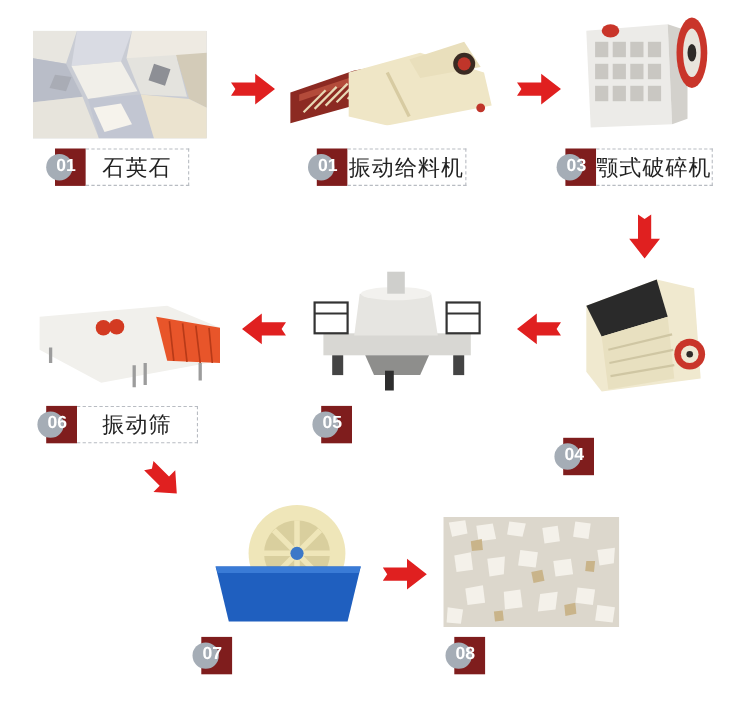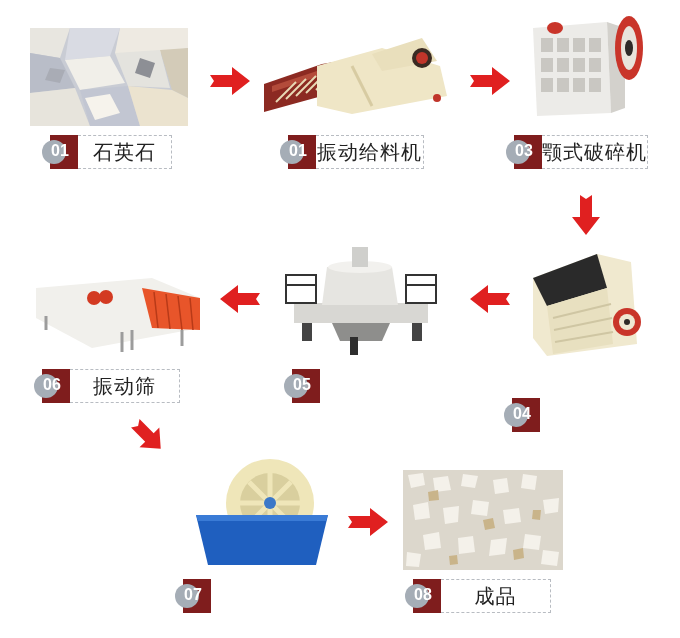--- a/index.html
+++ b/index.html
@@ -262,20 +262,19 @@
 
 <div class="label" style="left:183px;top:579px;width:140px;">
   <div class="num">
       <span>07</span>
     </div>
 </div>
 <div class="label" style="left:413px;top:579px;width:138px;">
   <div class="num">
       <span>08</span>
     </div>
-  <div class="box">成品</div>
 </div>
 
 <div class="arrow" style="left:346px;top:507px;">
   <svg viewBox="0 0 44 30">
       <polygon points="2,9 24,9 24,1 42,15 24,29 24,21 2,21 6,15" fill="#e02020"></polygon>
     </svg>
 </div>
 
 </body></html>

